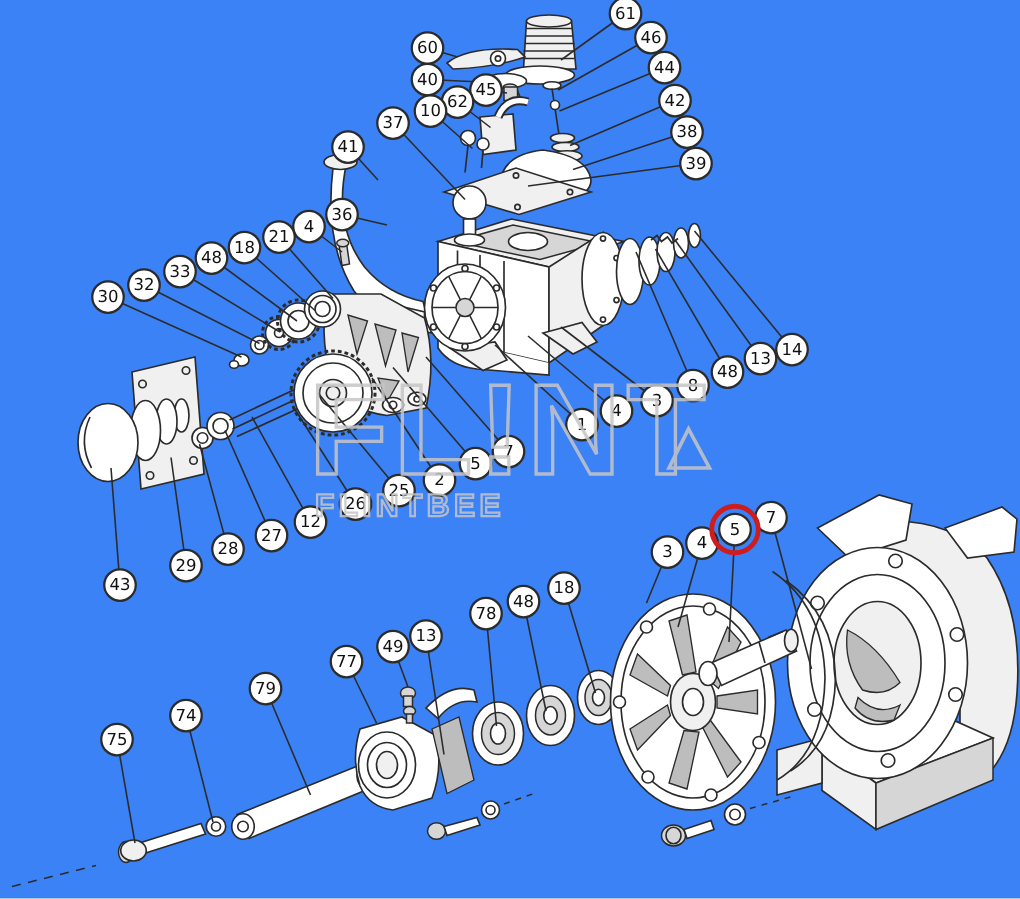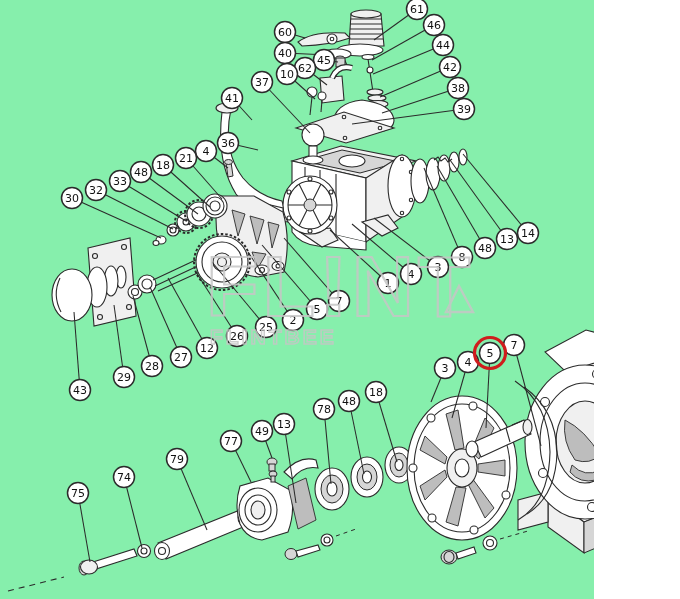--- a/index.html
+++ b/index.html
@@ -1,16 +1,16 @@
 <!DOCTYPE html>
 <html><head>
 <meta charset="utf-8">
 <style>
   html,body{margin:0;padding:0;background:#ffffff;}
-  #stage{position:relative;width:594px;height:599px;background:#86efac;overflow:hidden;
+  #stage{position:relative;width:680px;height:599px;background:#3b82f6;overflow:hidden;
          font-family:"Liberation Sans",sans-serif;}
   svg{display:block;}
   .ln{stroke:#2b2b2b;stroke-width:1.1;fill:none;}
   .w{fill:#ffffff;stroke:#2b2b2b;stroke-width:1.1;}
   .lg{fill:#f0f0f0;stroke:#2b2b2b;stroke-width:1.1;}
   .mg{fill:#d6d6d6;stroke:#2b2b2b;stroke-width:1;}
   .dg{fill:#bdbdbd;stroke:#2b2b2b;stroke-width:.9;}
   .leader{stroke:#2b2b2b;stroke-width:1.05;}
   .bubble{fill:#ffffff;stroke:#2b2b2b;stroke-width:1.5;}
   .num{font:11px "DejaVu Sans",sans-serif;text-anchor:middle;fill:#111;}

